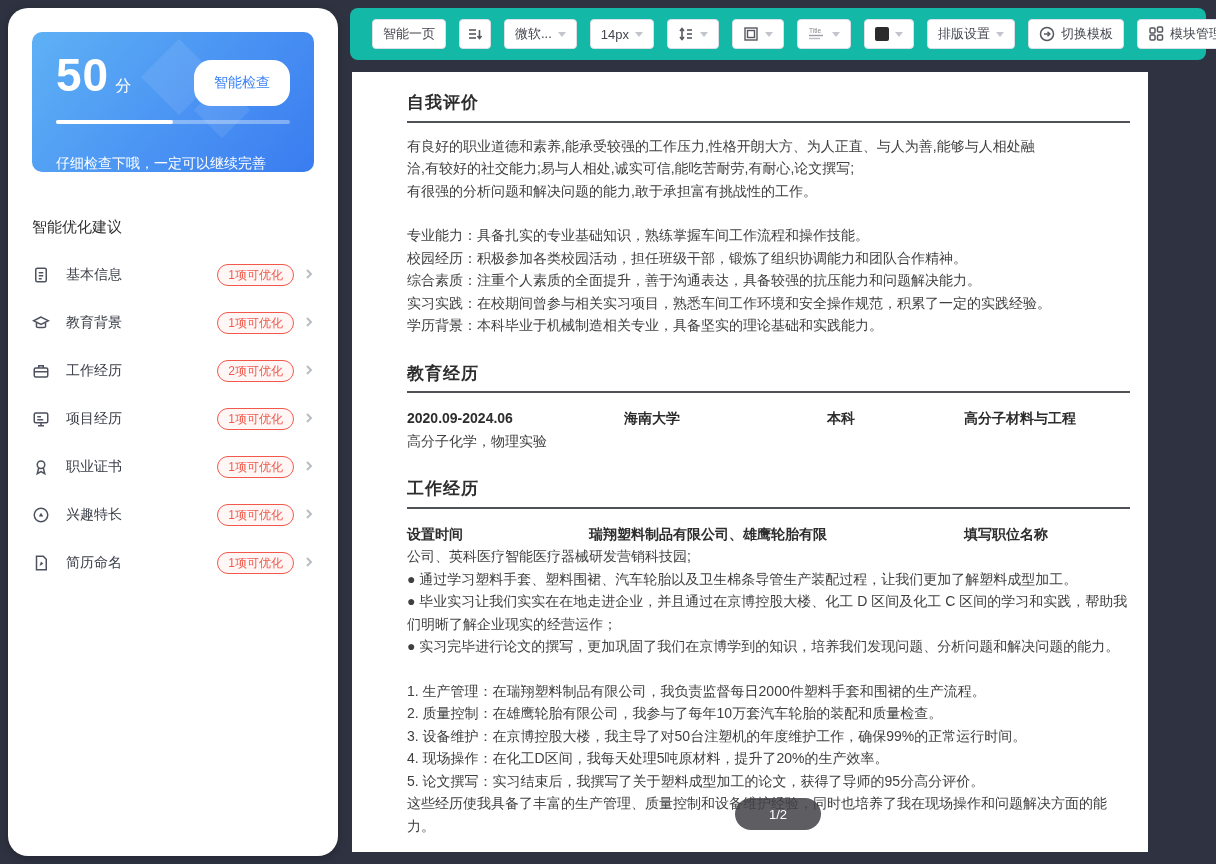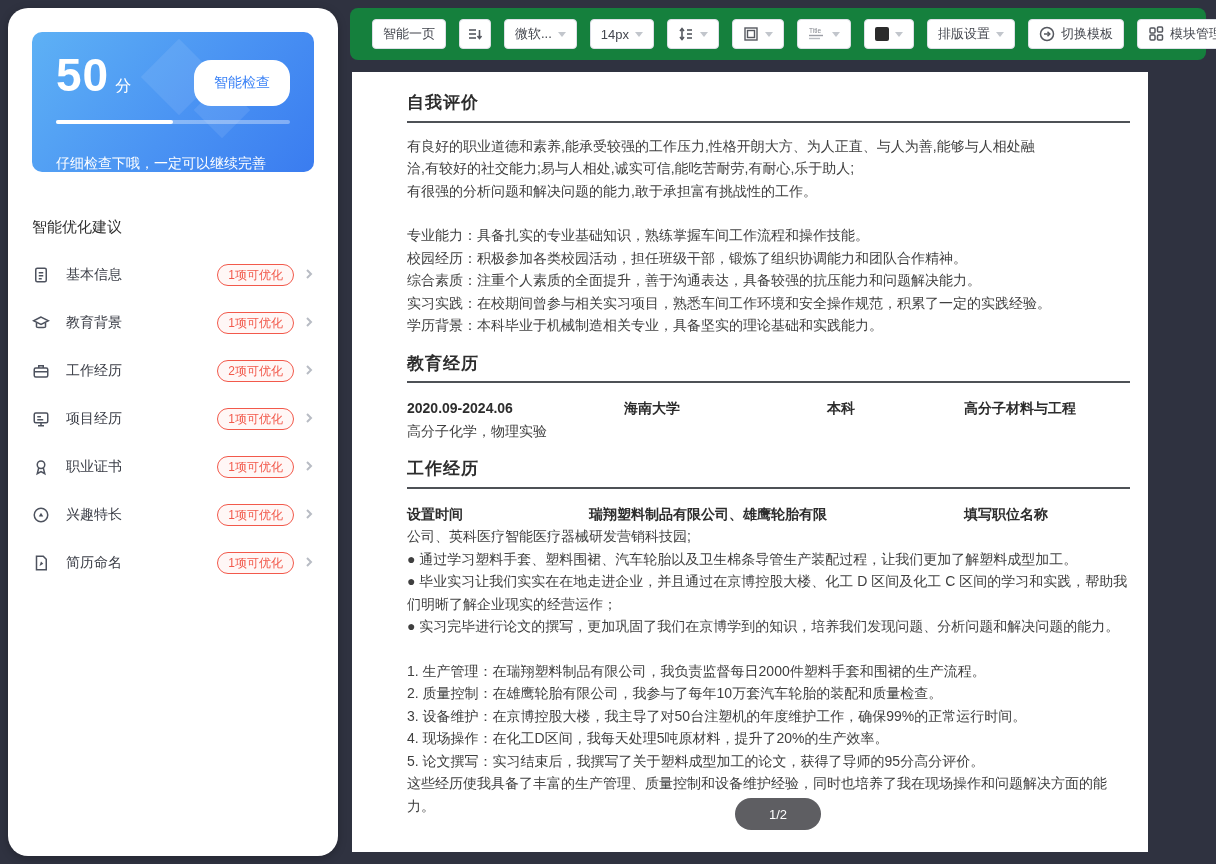--- a/index.html
+++ b/index.html
@@ -27,36 +27,36 @@
   .suggest-title { margin-top:46px; font-size:15px; color:#2d2d2d; font-weight:500; }
   .suggest-list { margin-top:14px; }
   .s-item { display:flex; align-items:center; height:48px; cursor:pointer; }
   .s-icon { width:20px; height:20px; color:#4d525e; flex:0 0 20px; display:flex; align-items:center; }
   .s-label { margin-left:14px; font-size:14px; color:#3a3d46; }
   .s-badge { margin-left:auto; font-size:12px; color:#f2594b; border:1px solid #f2594b;
     background:#fff7f6; border-radius:11px; padding:2px 10px; line-height:16px; }
   .s-chevron { margin-left:10px; color:#b8bcc4; }
 
   
-  .toolbar { position:absolute; left:350px; top:8px; width:856px; height:52px; background:#15803d;
+  .toolbar { position:absolute; left:350px; top:8px; width:856px; height:52px; background:#14b8a6;
     border-radius:8px; display:flex; align-items:center; padding:0 22px; gap:13px; }
   .t-btn { height:30px; display:inline-flex; align-items:center; gap:6px; background:#fff;
     border:1px solid #dcdfe6; border-radius:4px; color:#44474f; font-size:13px;
     padding:0 10px; cursor:pointer; font-family:inherit; white-space:nowrap; }
   .t-btn.icon-only { padding:0 7px; }
   .caret { width:0; height:0; border-left:4px solid transparent; border-right:4px solid transparent;
     border-top:5px solid #c2c6cc; }
   .swatch { width:14px; height:14px; background:#2b2b2b; border-radius:2px; }
   .t-group-r { margin-left:auto; display:flex; gap:13px; }
   .t-btn svg { display:block; }
 
   
   .page { position:absolute; left:352px; top:72px; width:796px; height:780px; background:#fff;
     padding:20px 18px 0 55px; overflow:hidden; color:#3f3f3f; font-size:14px; line-height:22.5px; }
-  .doc-section { margin-top:16px; }
+  .doc-section { margin-top:26px; }
   .doc-section:first-child { margin-top:0; }
   .sec-head { font-size:17px; font-weight:bold; color:#2d2d2d; padding-bottom:6px;
     border-bottom:2px solid #4e5156; letter-spacing:1px; }
   .doc-body { margin-top:12px; }
   .doc-body .line, .doc-body p { padding-right:42px; }
   .pgap { margin-top:22px; }
   .edu-row,.work-row { display:flex; font-weight:bold; color:#2d2d2d; margin-top:14px; }
   .edu-date { width:217px; } .edu-school { width:203px; } .edu-degree { width:137px; }
   .work-date { width:182px; } .work-company { width:375px; }
 
@@ -273,21 +273,21 @@
       </button>
     </div>
   </div>
 
   <div class="page">
 
     <section class="doc-section">
       <h2 class="sec-head">自我评价</h2>
       <div class="doc-body">
         <div class="line">有良好的职业道德和素养,能承受较强的工作压力,性格开朗大方、为人正直、与人为善,能够与人相处融</div>
-        <div class="line">洽,有较好的社交能力;易与人相处,诚实可信,能吃苦耐劳,有耐心,乐于助人;</div>
+        <div class="line">洽,有较好的社交能力;易与人相处,诚实可信,能吃苦耐劳,有耐心,论文撰写;</div>
         <div class="line">有很强的分析问题和解决问题的能力,敢于承担富有挑战性的工作。</div>
         <div class="line pgap">专业能力：具备扎实的专业基础知识，熟练掌握车间工作流程和操作技能。</div>
         <div class="line">校园经历：积极参加各类校园活动，担任班级干部，锻炼了组织协调能力和团队合作精神。</div>
         <div class="line">综合素质：注重个人素质的全面提升，善于沟通表达，具备较强的抗压能力和问题解决能力。</div>
         <div class="line">实习实践：在校期间曾参与相关实习项目，熟悉车间工作环境和安全操作规范，积累了一定的实践经验。</div>
         <div class="line">学历背景：本科毕业于机械制造相关专业，具备坚实的理论基础和实践能力。</div>
       </div>
     </section>
 
     <section class="doc-section">

